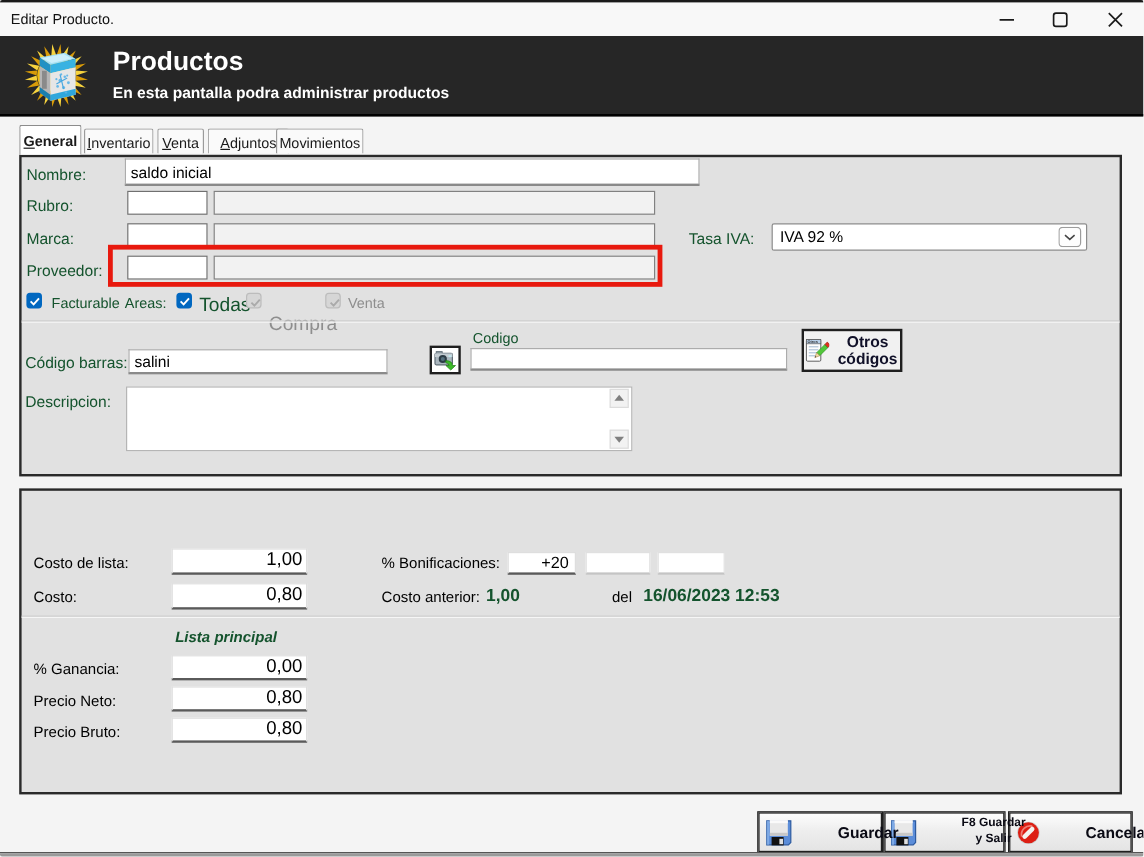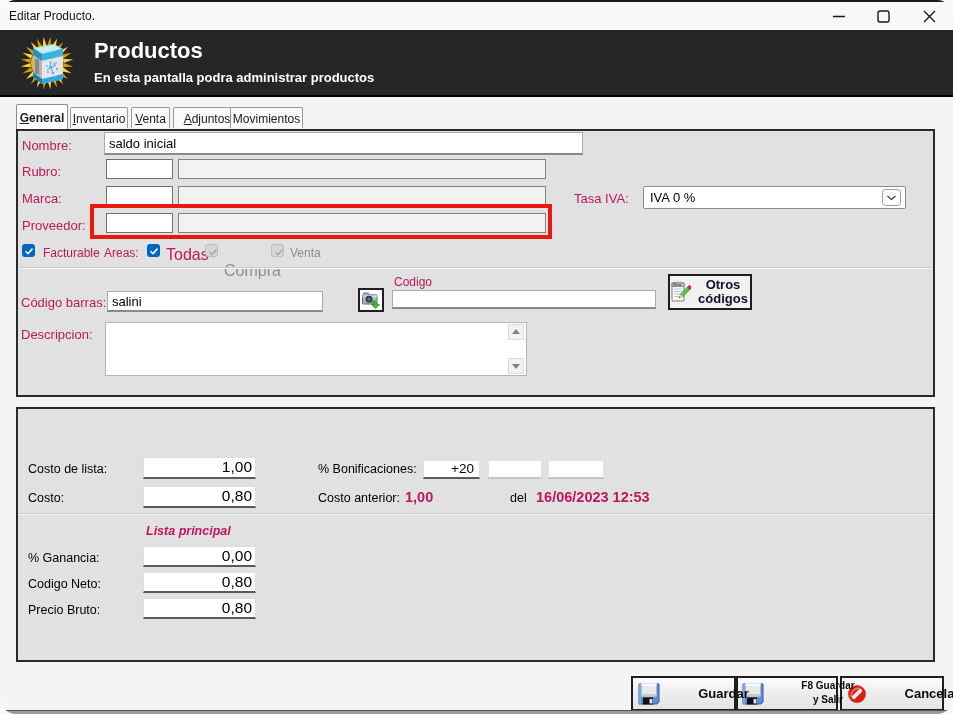--- a/index.html
+++ b/index.html
@@ -1,38 +1,38 @@
 <!DOCTYPE html>
 <html><head>
 <meta charset="utf-8">
 <style>
 * { margin:0; padding:0; box-sizing:border-box; }
 html,body { width:953px; height:714px; overflow:hidden; }
 body { font-family:"Liberation Sans", sans-serif; background:#fafafa; position:relative; }
-#win { position:absolute; left:0; top:0; width:953px; height:714px; border-radius:16px; overflow:hidden; background:#f4f4f4; }
+#win { position:absolute; left:0; top:0; width:953px; height:714px; border-radius:2px; overflow:hidden; background:#f4f4f4; }
 .abs { position:absolute; }
 
 
 #titlebar { left:0; top:0; width:953px; height:30px; background:#f8f8f8; border-top:2px solid #1a1a1a; }
 #title-text { left:9px; top:9px; font-size:12px; color:#111; }
 #header { left:0; top:30px; width:953px; height:67px; background:#262626; border-bottom:2px solid #000; }
 #hdr-title { left:94px; top:38px; font-size:22px; font-weight:bold; color:#fff; }
 #hdr-sub { left:94px; top:70px; font-size:13px; font-weight:bold; color:#fff; }
 
 
 .tab { top:107px; height:21px; background:#fafafa; border:1px solid #9a9a9a; border-bottom:none; border-radius:2px 2px 0 0; font-size:12px; color:#1a1a1a; text-align:center; padding-top:4px; }
 .tab.active { top:104px; height:25px; background:#fff; border:1px solid #8c8c8c; border-bottom:none; padding-top:6px; z-index:3;font-weight:bold; }
 u.ak { text-decoration:underline; }
 
 
 .group { left:16px; width:919px; background:#e1e1e1; border:2px solid #2a2a2a; }
 #group1 { top:129px; height:268px; }
 #group2 { top:407px; height:255px; }
 
-.lbl { font-size:13px; color:#be185d; white-space:nowrap; } .lbl2 { position:absolute; font-size:12.5px; color:#000; white-space:nowrap; color:#000; white-space:nowrap; }
+.lbl { font-size:13px; color:#14532d; white-space:nowrap; } .lbl2 { position:absolute; font-size:12.5px; color:#000; white-space:nowrap; color:#000; white-space:nowrap; }
 .inp { background:#fff; border:1px solid #acacac; border-bottom:2px solid #8a8a8a; font-size:14px; color:#000; }
 .smallinp { background:#fff; border:1px solid #707070; }
 .wideinp { background:#f2f2f2; border:1px solid #818181; }
 .num { position:absolute; background:#fff; border:1px solid #dedede; border-bottom:2px solid #5a5a5a; font-size:15.5px; color:#000; text-align:right; padding-right:3px; }
 
 
 .cb { width:13px; height:13px; border-radius:3px; background:#0067c0; }
 .cb svg, .cbd svg { position:absolute; left:1px; top:1px; }
 .cbd { width:13px; height:13px; border-radius:3px; background:#d6d6d6; border:1px solid #bcbcbc; }
 .graylbl { color:#8e8e8e; }
@@ -138,21 +138,21 @@
 <div class="abs lbl" style="left:22px;top:191px;">Marca:</div>
 <div class="abs smallinp" style="left:106px;top:186px;width:67px;height:20px;"></div>
 <div class="abs wideinp" style="left:178px;top:186px;width:368px;height:20px;"></div>
 
 <div class="abs lbl" style="left:22px;top:218px;">Proveedor:</div>
 <div class="abs smallinp" style="left:106px;top:213px;width:67px;height:20px;"></div>
 <div class="abs wideinp" style="left:178px;top:213px;width:368px;height:20px;"></div>
 <div class="abs" id="redbox"></div>
 
 <div class="abs lbl" style="left:574px;top:191px;">Tasa IVA:</div>
-<div class="abs" style="left:643px;top:186px;width:263px;height:23px;background:#fff;border:1px solid #8c8c8c;border-radius:2px;font-size:13px;padding:3px 0 0 6px;">IVA 0 %</div>
+<div class="abs" style="left:643px;top:186px;width:263px;height:23px;background:#fff;border:1px solid #8c8c8c;border-radius:2px;font-size:13px;padding:3px 0 0 6px;">IVA 92 %</div>
 <svg class="abs" style="left:882px;top:189px;" width="20" height="17">
       <rect x="0.5" y="0.5" width="18" height="16" rx="3" fill="#fdfdfd" stroke="#9c9c9c"></rect>
       <path d="M5.5 7 L9.5 10.5 L13.5 7" fill="none" stroke="#444" stroke-width="1.3"></path>
     </svg>
 
 <div class="abs cb" style="left:22px;top:244px;">
       <svg width="12" height="12" viewBox="0 0 12 12">
         <path d="M2.5 6.2 L5 8.7 L9.5 3.6" fill="none" stroke="#fff" stroke-width="1.6"></path>
       </svg>
     </div>
@@ -235,21 +235,21 @@
 <div class="abs lbl" style="left:405px;top:489px;font-size:14.5px;font-weight:bold;">1,00</div>
 <div class="abs lbl2" style="left:510px;top:491px;">del</div>
 <div class="abs lbl" style="left:536px;top:489px;font-size:14.5px;font-weight:bold;">16/06/2023 12:53</div>
 
 <div class="abs" style="left:18px;top:513px;width:915px;height:1px;background:#cbcbcb;"></div>
 <div class="abs" style="left:18px;top:514px;width:915px;height:1px;background:#f6f6f6;"></div>
 <div class="abs lbl" style="left:146px;top:524px;font-size:12.5px;font-weight:bold;font-style:italic;">Lista principal</div>
 
 <div class="abs lbl2" style="left:28px;top:551px;">% Ganancia:</div>
 <div class="num" style="left:143px;top:546px;width:113px;height:21px;">0,00</div>
-<div class="abs lbl2" style="left:28px;top:577px;">Codigo Neto:</div>
+<div class="abs lbl2" style="left:28px;top:577px;">Precio Neto:</div>
 <div class="num" style="left:143px;top:572px;width:113px;height:21px;">0,80</div>
 <div class="abs lbl2" style="left:28px;top:603px;">Precio Bruto:</div>
 <div class="num" style="left:143px;top:598px;width:113px;height:21px;">0,80</div>
 
 <div class="abs btn" style="left:632px;width:103px;"></div>
 <svg class="abs" style="left:637px;top:682px;" width="24" height="24" viewBox="0 0 24 24">
       <use href="#floppy"></use>
     </svg>
 <div class="abs btxt" style="left:668px;top:686px;width:55px;">Guardar</div>
 <svg width="0" height="0" style="position:absolute">

